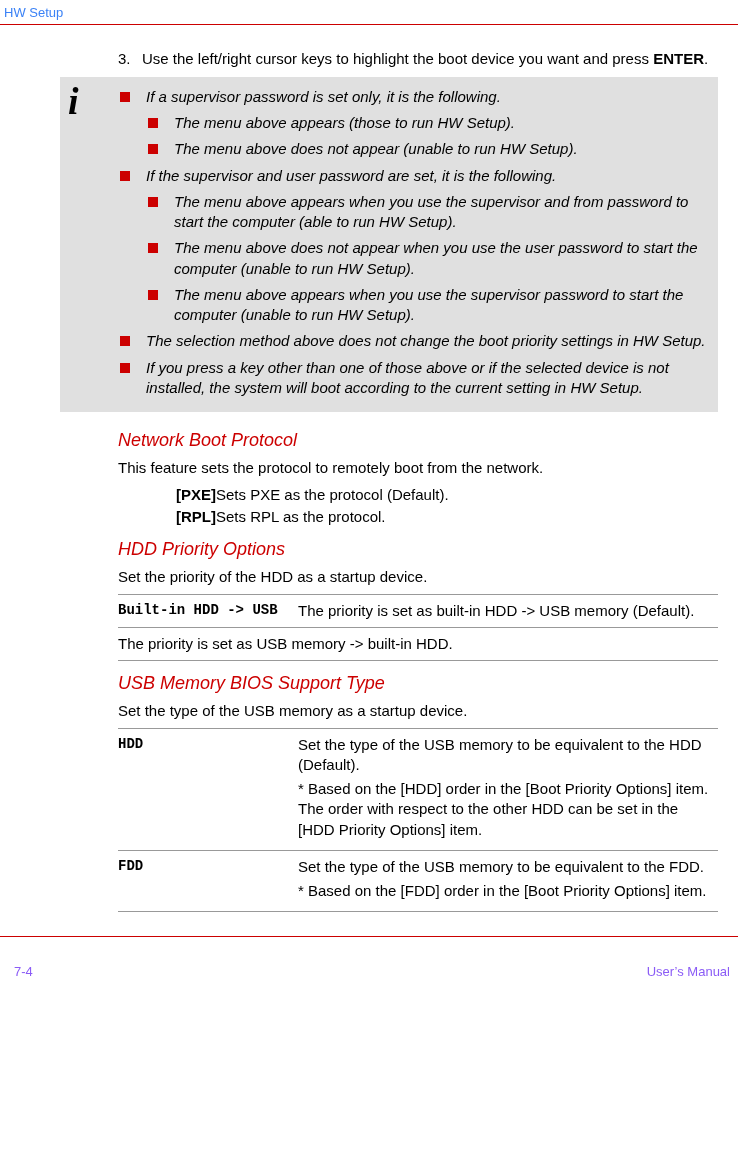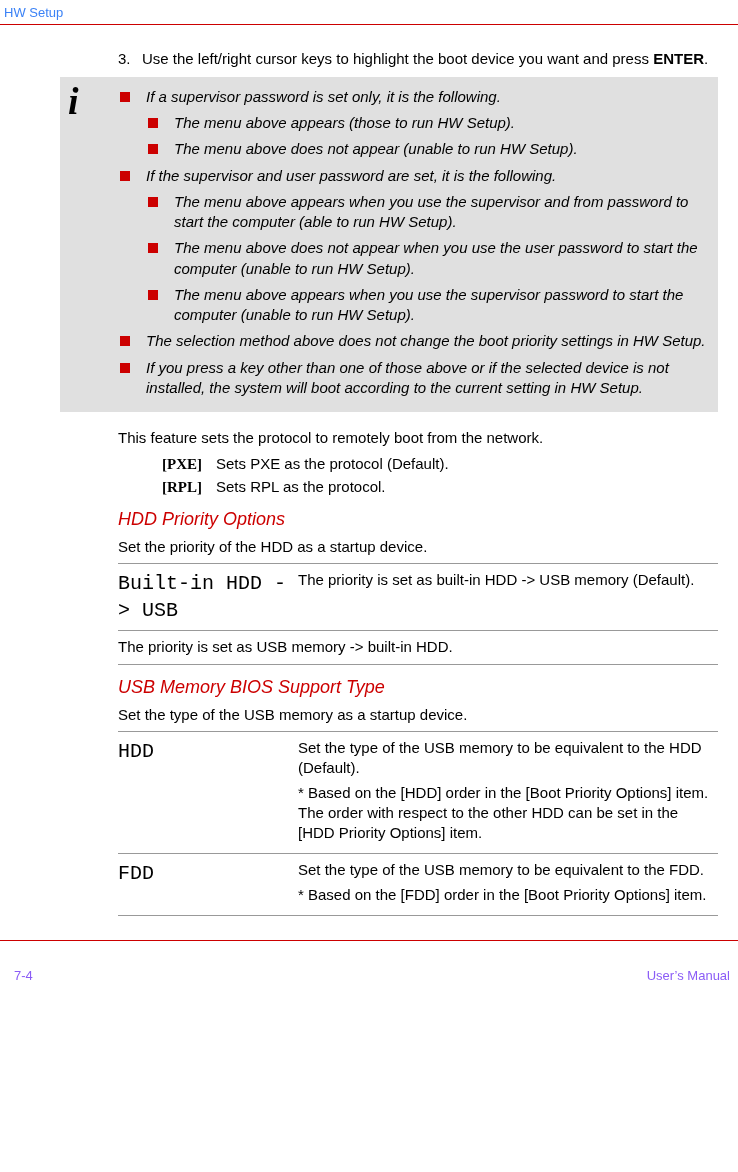--- a/index.html
+++ b/index.html
@@ -78,40 +78,41 @@
     font-style: italic;
     font-size: 18px;
     margin: 10px 0 6px 0;
   }
   .para { margin-bottom: 6px; }
   .proto-row {
     display: flex;
     margin: 2px 0 2px 44px;
   }
   .proto-label {
-    font-family: Liberation Serif, serif;
+    font-family: Liberation Sans, sans-serif;
     font-weight: bold;
     width: 54px;
     flex-shrink: 0;
+    text-align: right;
   }
   .opt-table {
     margin: 6px 0 4px 0;
   }
   .opt-row {
     display: flex;
     border-bottom: 1px solid #999;
     padding: 6px 0;
   }
   .opt-row:first-child { border-top: 1px solid #999; }
   .opt-label {
     width: 180px;
     flex-shrink: 0;
     font-family: "Courier New", monospace;
-    font-weight: normal;
-    font-size: 20px;
+    font-weight: bold;
+    font-size: 14px;
     padding-right: 8px;
   }
   .opt-desc { flex: 1; font-family: Arial, Helvetica, sans-serif; font-weight: normal; }
   .opt-desc p { margin-bottom: 4px; }
   .footer {
     display: flex;
     justify-content: space-between;
     color: #8b5cf6;
     font-size: 13px;
     padding: 24px 8px 6px 14px;
@@ -173,20 +174,21 @@
           <div class="sq"></div>
           <div class="bullet-text">The selection method above does not change the boot priority settings in HW Setup.</div>
         </div>
       <div class="bullet-row">
           <div class="sq"></div>
           <div class="bullet-text">If you press a key other than one of those above or if the selected device is not installed, the system will boot according to the current setting in HW Setup.</div>
         </div>
     </div>
   </div>
 
+  <h3 class="section">Network Boot Protocol</h3>
   <p class="para">This feature sets the protocol to remotely boot from the network.</p>
   <div class="proto-row">
     <div class="proto-label">[PXE]</div>
     <div>Sets PXE as the protocol (Default).</div>
   </div>
   <div class="proto-row">
     <div class="proto-label">[RPL]</div>
     <div>Sets RPL as the protocol.</div>
   </div>
 

